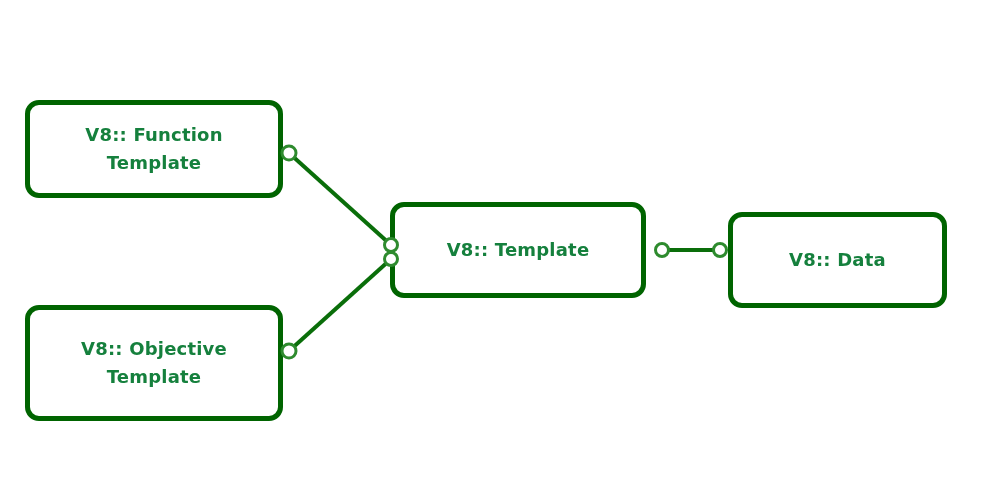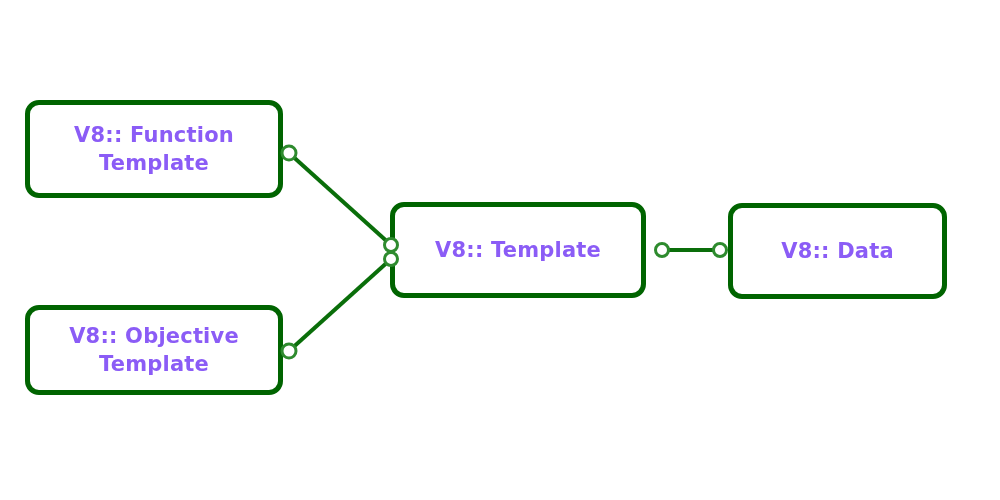--- a/index.html
+++ b/index.html
@@ -22,30 +22,30 @@
     border: 5px solid #006400;
     border-radius: 14px;
     display: flex;
     align-items: center;
     justify-content: center;
     text-align: center;
     z-index: 1;
     padding: 6px 12px;
   }
   .node .label {
-    font-size: 21px;
+    font-size: 18px;
     font-weight: 700;
     line-height: 28px;
-    color: #8b5cf6;
+    color: #15803d;
     letter-spacing: 0.2px;
   }
   #node-function-template { left: 25px;  top: 100px; width: 258px; height: 98px; }
-  #node-objective-template{ left: 25px;  top: 305px; width: 258px; height: 90px; }
+  #node-objective-template{ left: 25px;  top: 305px; width: 258px; height: 116px; }
   #node-template          { left: 390px; top: 202px; width: 256px; height: 96px; }
-  #node-data              { left: 728px; top: 203px; width: 219px; height: 96px; }
+  #node-data              { left: 728px; top: 212px; width: 219px; height: 96px; }
   .wires {
     position: absolute;
     left: 0; top: 0;
     width: 1000px;
     height: 500px;
     z-index: 2;
     pointer-events: none;
   }
   .edge { stroke: #0a6e0a; stroke-width: 4; }
   .port { stroke: #2e8b2e; stroke-width: 3; fill: #ffffff; }

